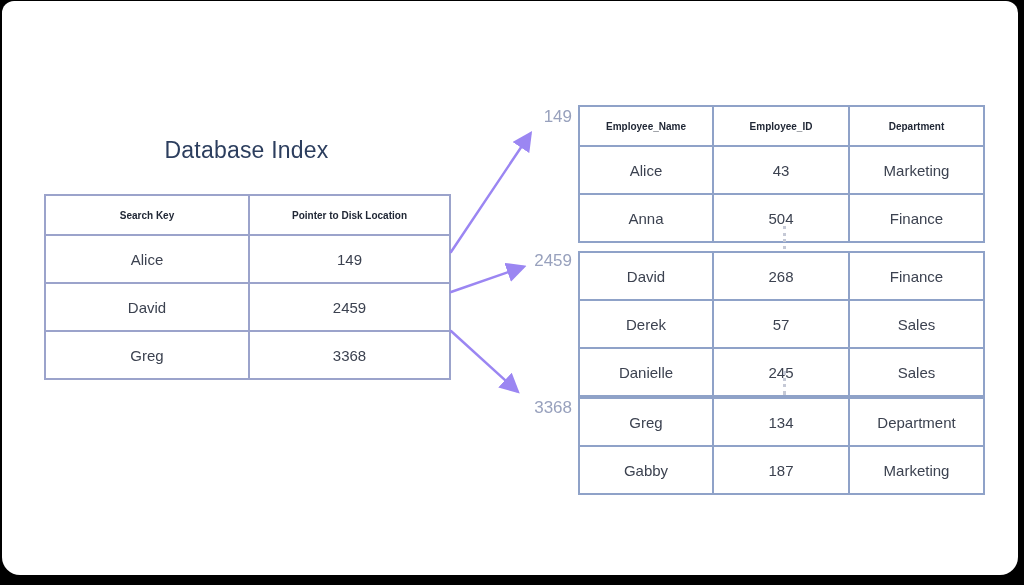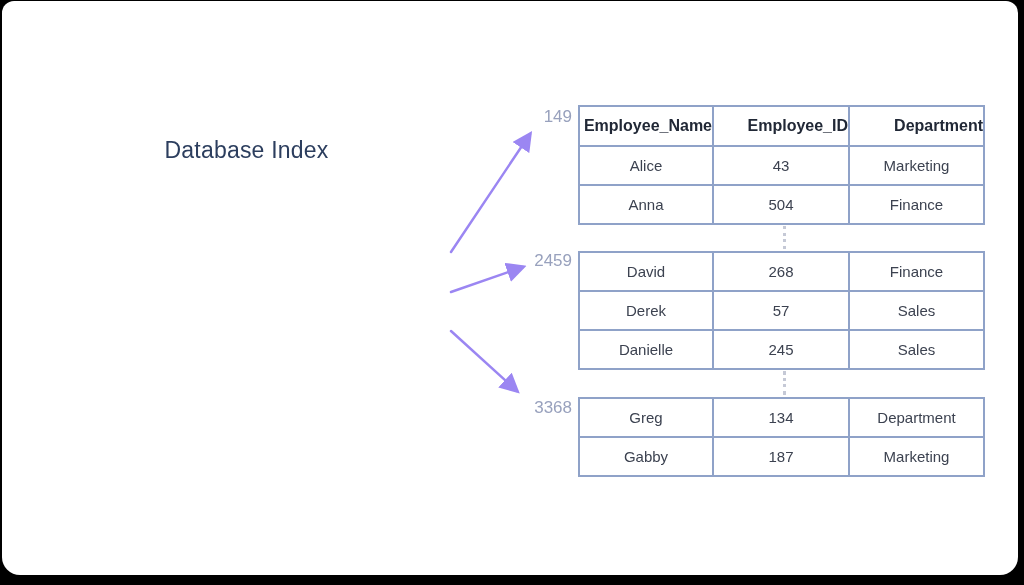--- a/index.html
+++ b/index.html
@@ -45,39 +45,38 @@
     background: #ffffff;
   }
   th, td {
     text-align: center;
     vertical-align: middle;
     padding: 0;
     overflow: hidden;
     white-space: nowrap;
   }
   th {
-    font-size: 16px;
+    font-size: 10px;
     font-weight: 700;
     color: var(--header-text, #212836);
-    text-align: right;
   }
   td {
     font-size: 15px;
     font-weight: 400;
     color: var(--cell-text, #3c4250);
   }
   .index-table { left: 42px; top: 193px; width: 405px; }
   .index-table th, .index-table td { border: 2px solid var(--index-border, #9ba3cb); }
   .disk-table { left: 576px; width: 405px; }
   .disk-table th, .disk-table td { border: 2px solid var(--disk-border, #8fa2c8); }
   .seg1 { top: 104px; }
   .seg2 { top: 250px; }
   .seg3 { top: 396px; }
   tr.hrow { height: 40px; }
-  tr.drow { height: 39px; }
+  tr.drow { height: 48px; }
   .connector {
     position: absolute;
     width: 0;
     border-left: 3px dotted var(--connector, #c5c9d6);
   }
   .c1 { left: 781px; top: 225px; height: 23px; }
   .c2 { left: 781px; top: 370px; height: 24px; }
   .ptr-label {
     position: absolute;
     width: 80px;
@@ -105,20 +104,44 @@
   #ah path { fill: var(--arrow, #9b86f2); }
 </style>
 </head>
 <body>
 
 <div class="stage">
   <div class="card">
 
     <h1 class="title">Database Index</h1>
 
+    <table class="index-table">
+      <colgroup>
+          <col style="width:204px">
+          <col style="width:201px">
+        </colgroup>
+      <tbody>
+          <tr class="hrow">
+        <th>Search Key</th>
+        <th>Pointer to Disk Location</th>
+      </tr>
+      <tr class="drow">
+        <td>Alice</td>
+        <td>149</td>
+      </tr>
+      <tr class="drow">
+        <td>David</td>
+        <td>2459</td>
+      </tr>
+      <tr class="drow">
+        <td>Greg</td>
+        <td>3368</td>
+      </tr>
+    </tbody>
+      </table>
 
     <table class="disk-table seg1">
       <colgroup>
           <col style="width:134px">
           <col style="width:136px">
           <col style="width:135px">
         </colgroup>
       <tbody>
           <tr class="hrow">
         <th>Employee_Name</th>

